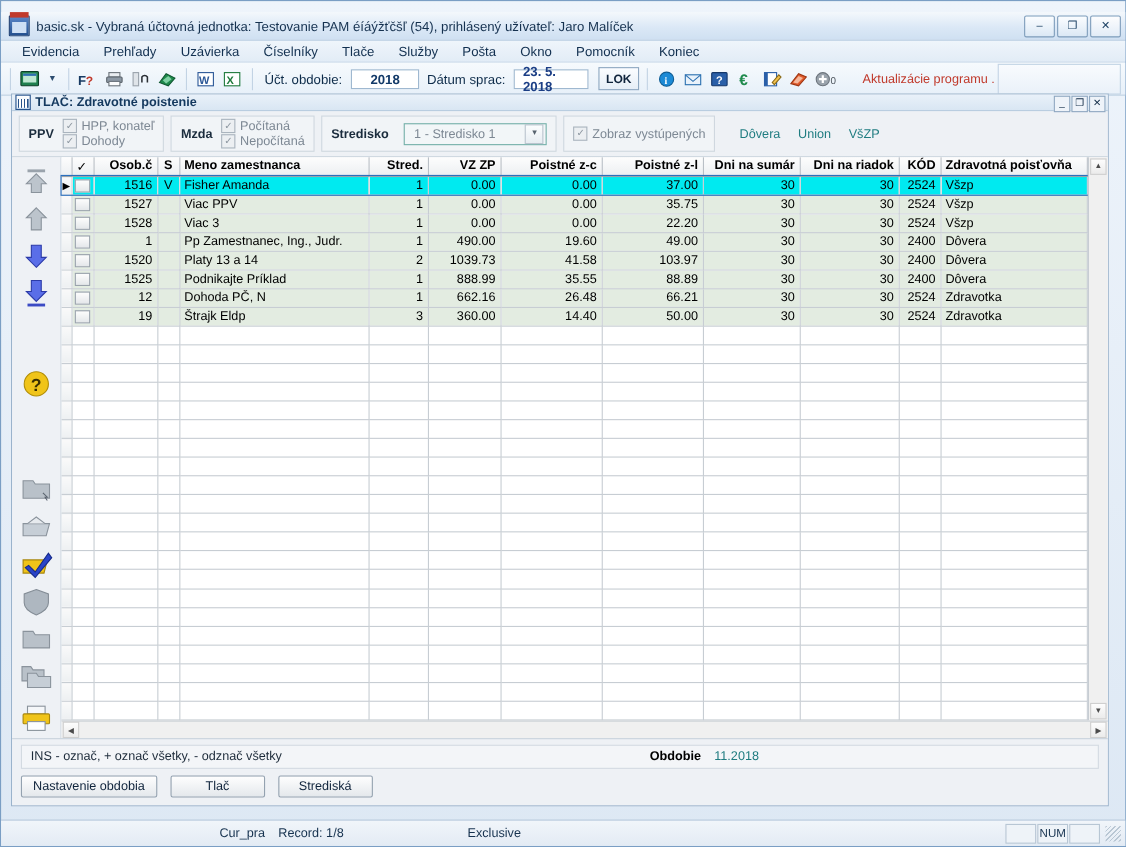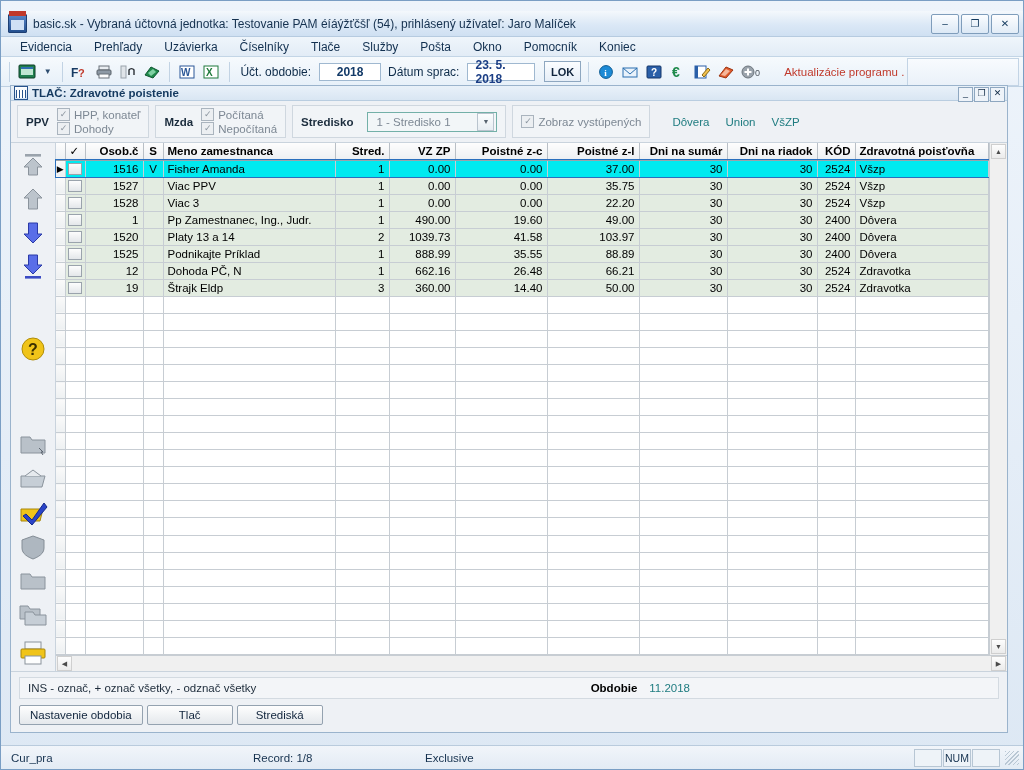--- a/index.html
+++ b/index.html
@@ -190,36 +190,36 @@
     padding:5px 8px 7px 8px;box-sizing:border-box;
   }
   .hintrow{
     display:flex;align-items:center;border:1px solid #d3dae1;background:#f3f5f8;
     height:22px;padding:0 8px;box-sizing:border-box;
   }
   .hint-text{font-size:11.5px;color:#1d2b3a;}
   .period-wrap{margin-left:auto;display:flex;align-items:center;gap:12px;padding-right:300px;}
   .period-lbl{font-size:11.5px;font-weight:bold;color:#000;}
   .period-val{font-size:11.5px;color:#1f7c80;}
-  .btnrow{display:flex;gap:4px;margin-top:6px;}
+  .btnrow{display:flex;gap:12px;margin-top:6px;}
   .btn{
     height:20px;min-width:86px;border:1px solid #94a2b0;border-radius:2px;
     background:linear-gradient(#fefefe,#e4e8ec);
     font-size:11.5px;color:#10243c;display:flex;align-items:center;justify-content:center;
     padding:0 10px;box-sizing:border-box;
   }
   
   .statusbar{
     position:absolute;left:0;right:0;bottom:0;height:24px;
     background:linear-gradient(#f1f5fa,#e3ebf4);border-top:1px solid #b9cbdd;
     display:flex;align-items:center;font-size:11.5px;color:#16324f;
     padding:0 4px;box-sizing:border-box;
   }
   .sb-cell{padding:0 6px;white-space:nowrap;}
-  .sb-cell.p1{width:230px;}
+  .sb-cell.p1{width:230px;text-align:right;}
   .sb-cell.p2{width:160px;}
   .sb-right{margin-left:auto;display:flex;align-items:center;gap:0;}
   .indbox{width:26px;height:16px;border:1px solid #b7c6d4;background:#eef3f8;margin-right:1px;
     display:flex;align-items:center;justify-content:center;font-size:10.5px;color:#16324f;}
   .grip{width:14px;height:14px;margin-left:4px;
     background:repeating-linear-gradient(135deg,#b9c7d4 0 1px,transparent 1px 3px);}
 </style>
 </head>
 <body>
 

